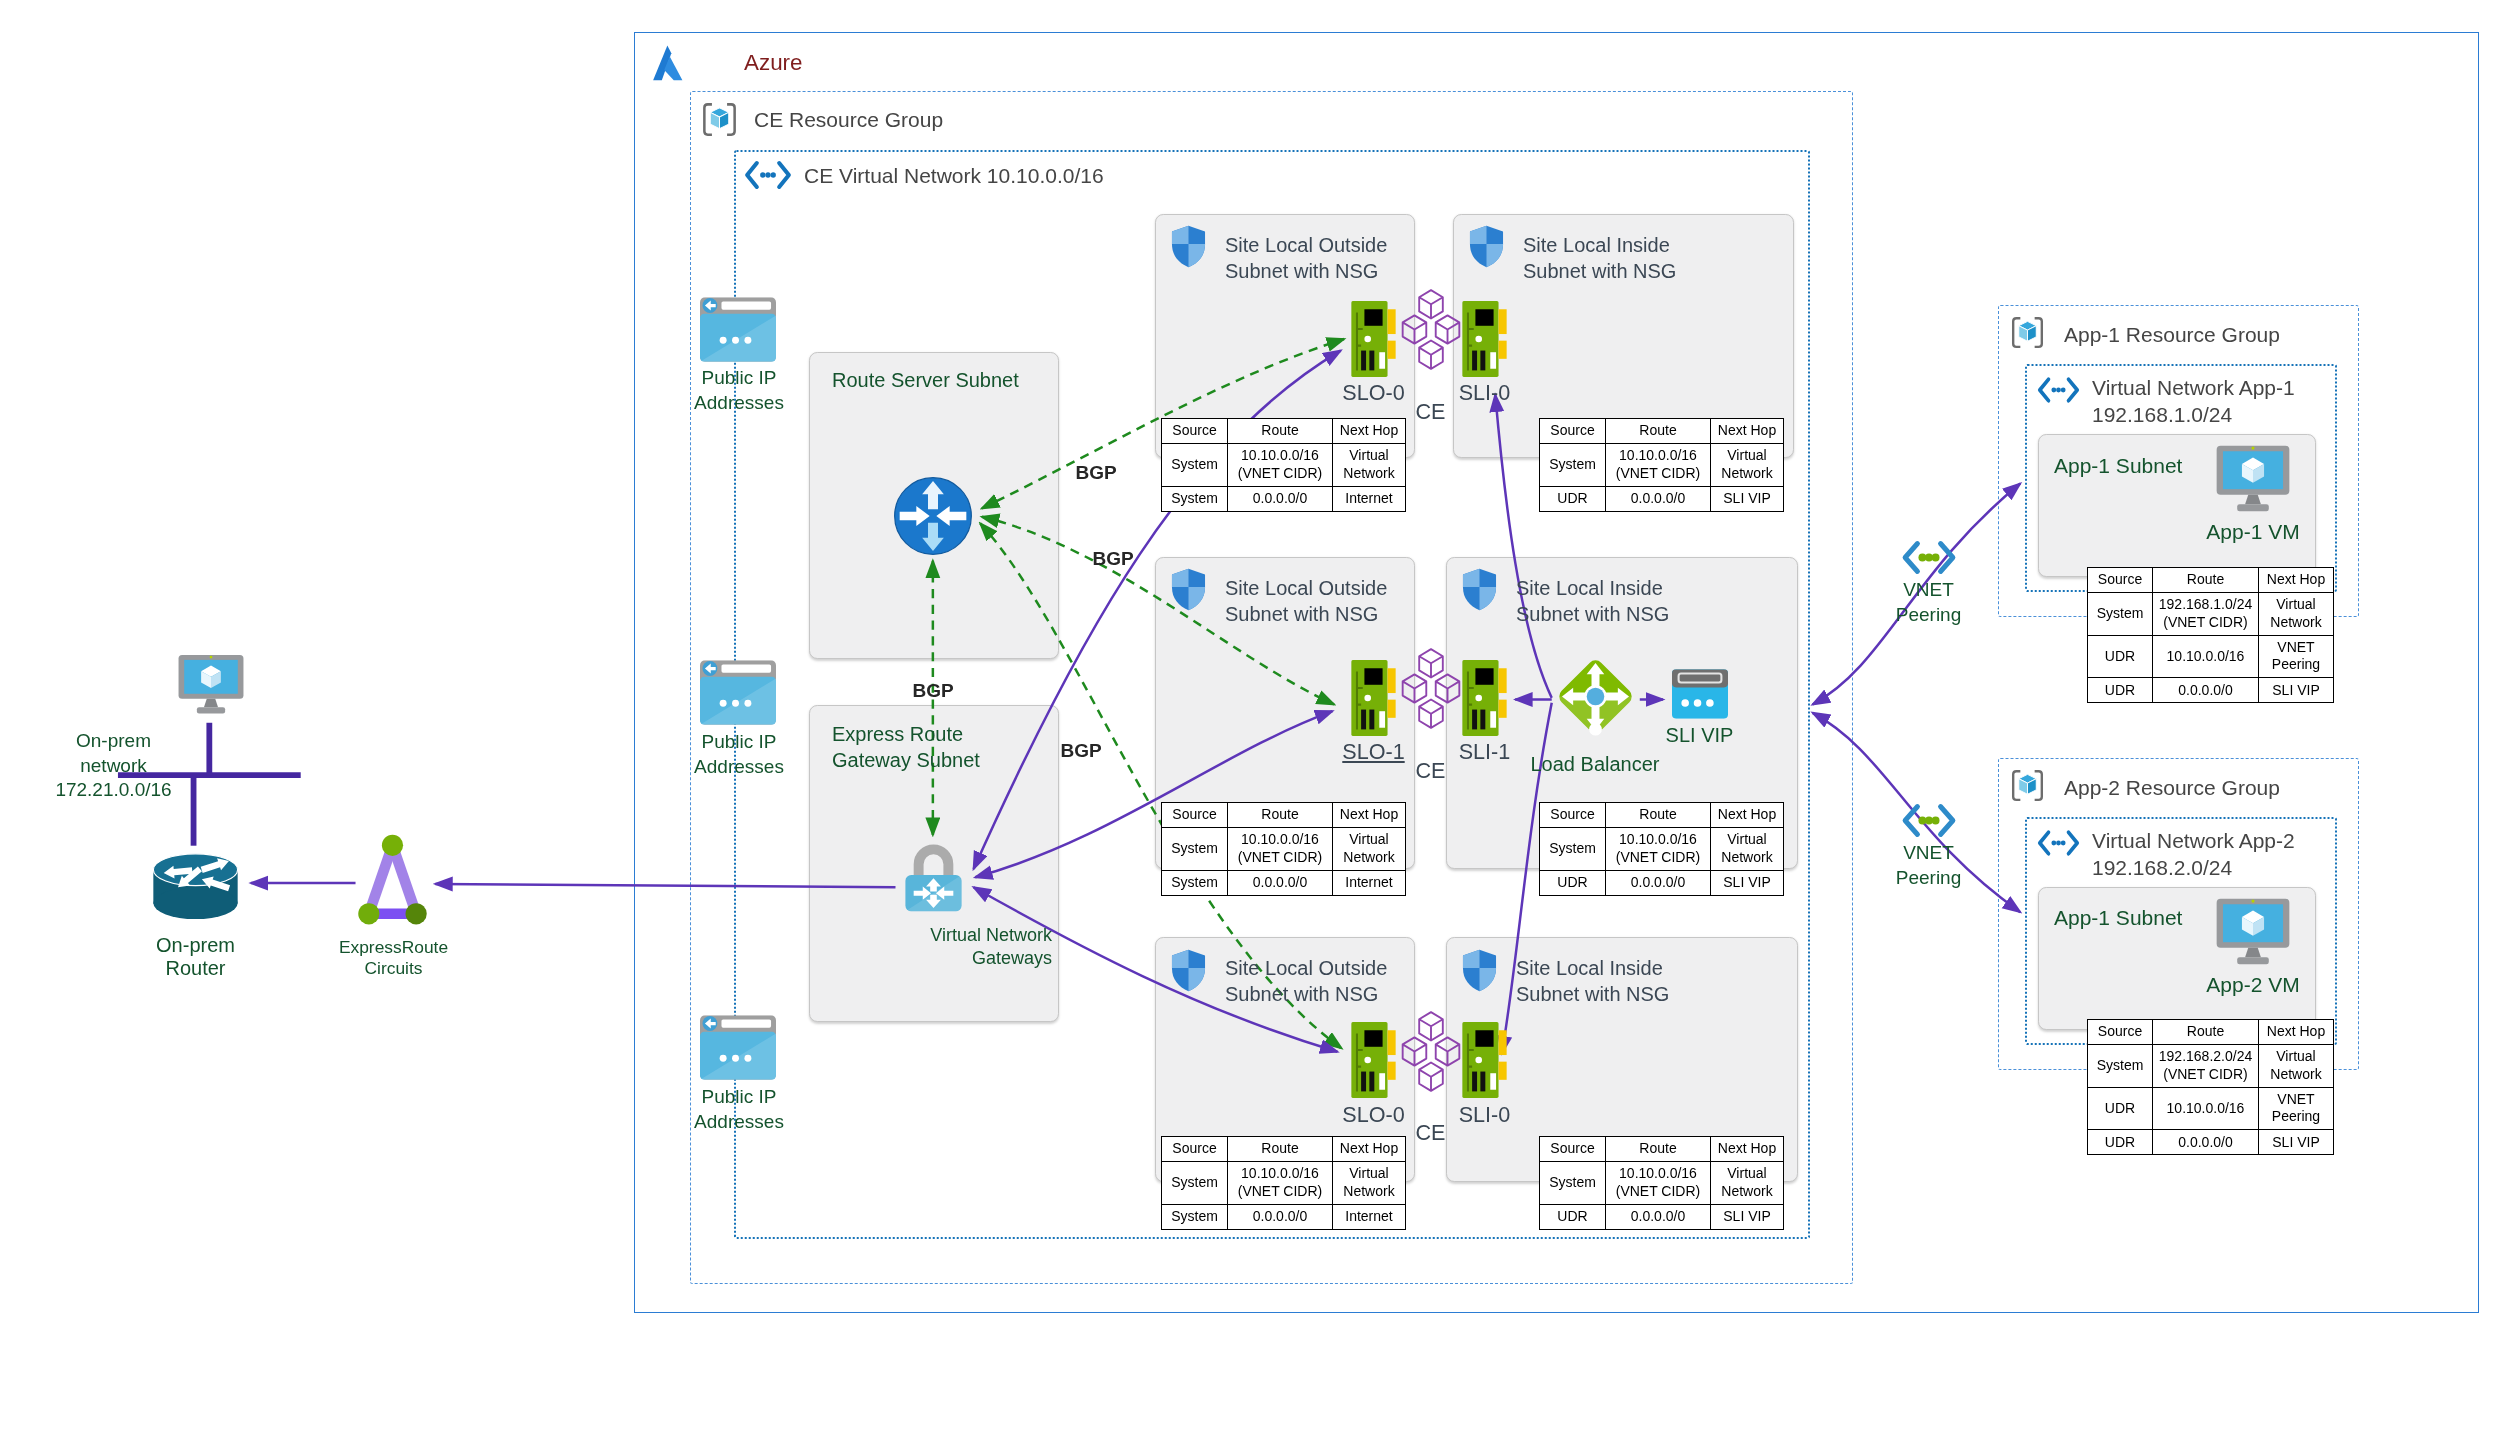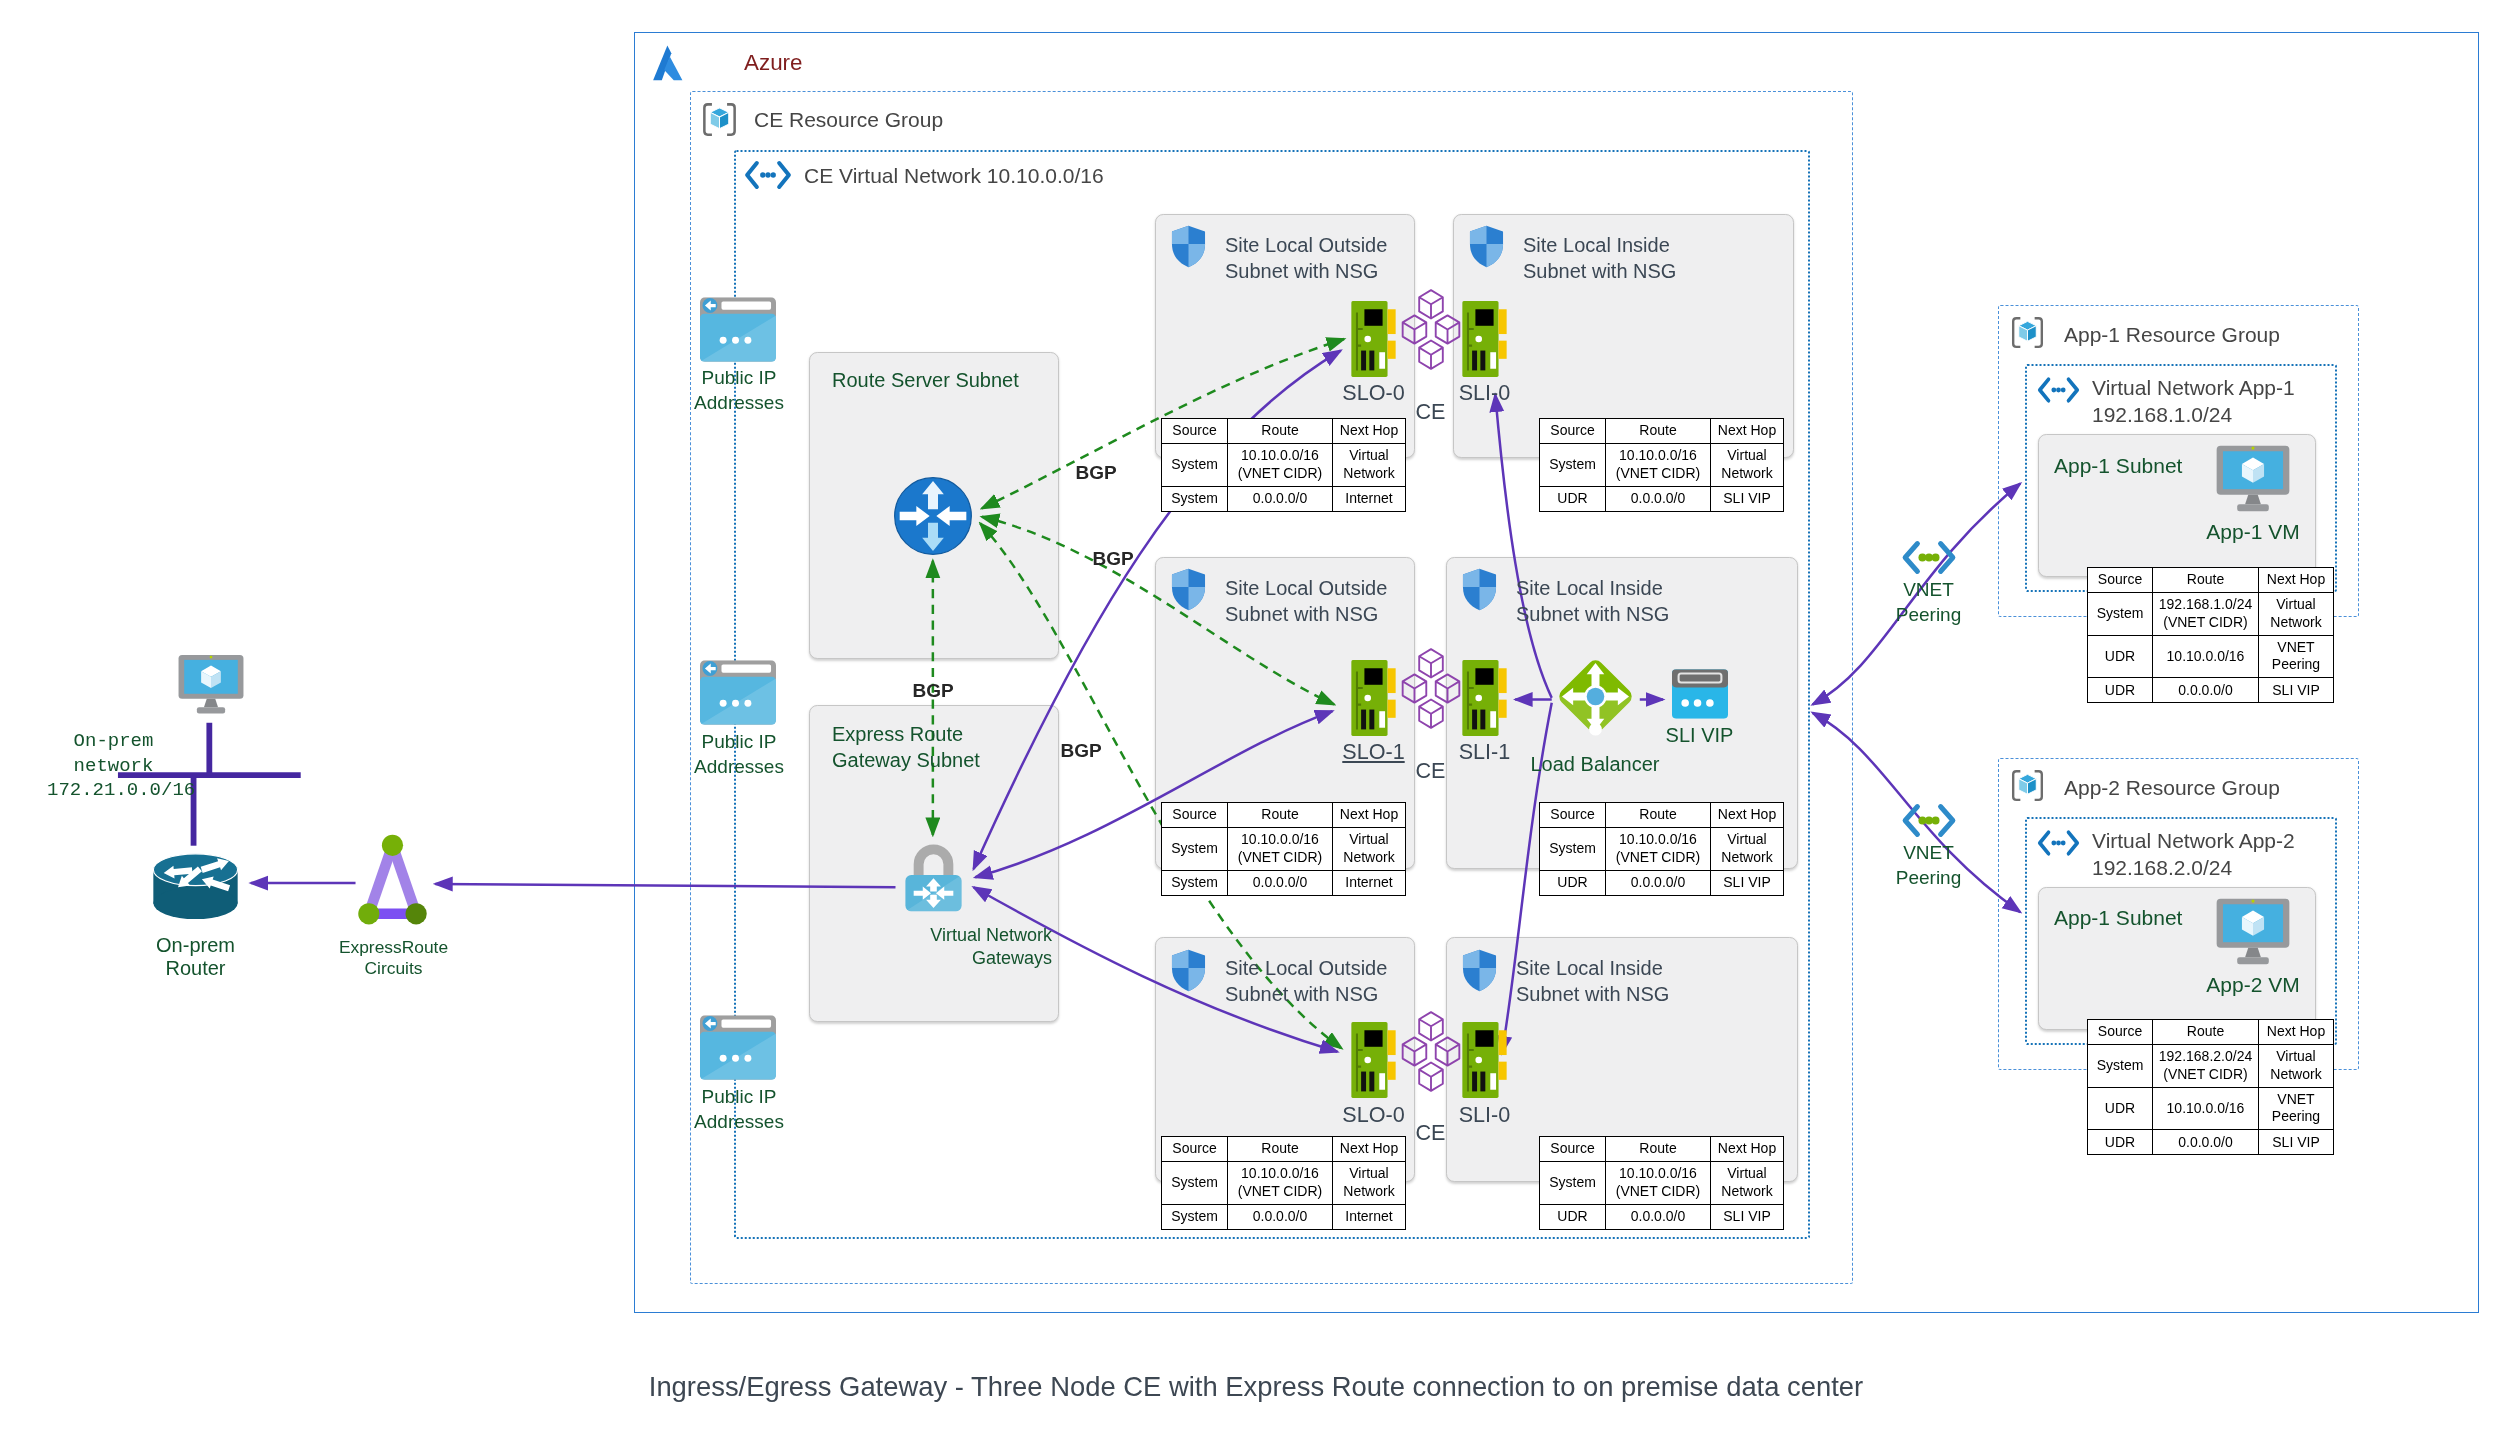--- a/index.html
+++ b/index.html
@@ -608,29 +608,28 @@
           <td>UDR</td>
           <td>0.0.0.0/0</td>
           <td>SLI VIP</td>
         </tr>
 </tbody>
     </table>
 
 <svg class="abs icon" style="left:177px;top:648px" width="68" height="76" viewBox="0 0 82 92">
       <use href="#sym-monitor"></use>
     </svg>
-<div class="abs lbl ctr" style="left:47px;top:729px;width:133px;font-size:19px;line-height:1.3;font-family:Liberation Mono, monospace;">
+<div class="abs lbl ctr" style="left:47px;top:729px;width:133px;font-size:19px;line-height:1.3;">
   <div>On-prem network</div>
   <div>172.21.0.0/16</div>
 </div>
 <svg class="abs icon" style="left:150px;top:841px" width="91" height="83" viewBox="0 0 110 100">
       <use href="#sym-cylrouter"></use>
     </svg>
 <div class="abs lbl ctr" style="left:129px;top:934px;width:133px;font-size:20px;">On-prem Router</div>
 <svg class="abs icon" style="left:355px;top:832px" width="75" height="100" viewBox="0 0 90 120">
       <use href="#sym-er"></use>
     </svg>
 <div class="abs lbl ctr" style="left:323px;top:937px;width:141px;font-size:17.4px;">ExpressRoute Circuits</div>
 
-<div class="abs ctr" id="title" style="left:0;top:1371px;width:2512px;">Ingress/Egress Gateway - Three Node CE with Express Route connection to on premise data center</div>
 
 </div>
 
 
 </body></html>

